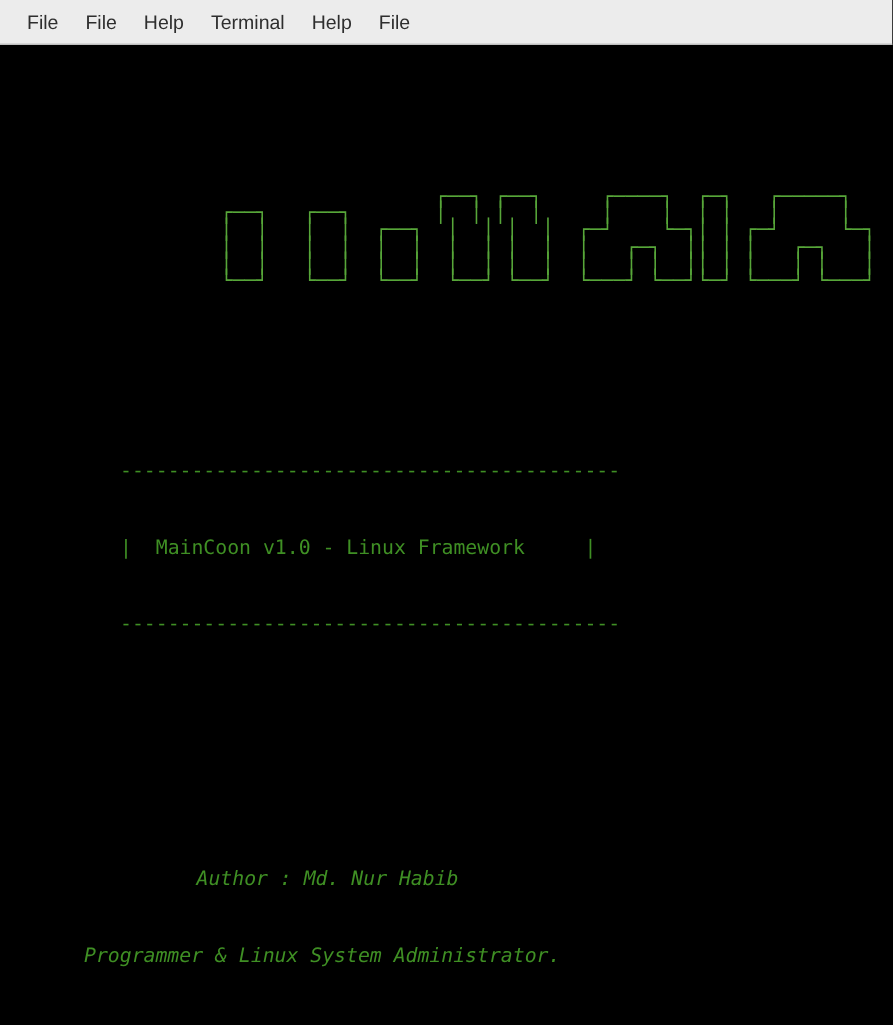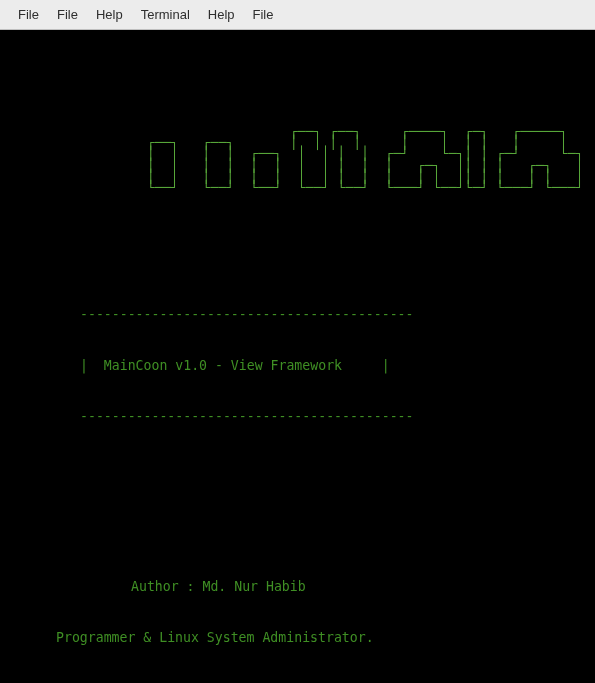--- a/index.html
+++ b/index.html
@@ -58,21 +58,21 @@
     padding-top: 28px;
     padding-left: 147px;
     white-space: pre;
   }
 
   
   #banner { padding-top: 11px; }
   #banner .tline { padding-left: 80px; }
 
   
-  #author { padding-top: 17px; }
+  #author { padding-top: 17px; font-style: italic; }
   #author .author-line   { padding-left: 131px; }
   #author .author-role   { padding-left: 56px; }
 </style>
 </head>
 <body>
 
 <div id="menubar">
     <div class="menu-item">File</div>
     <div class="menu-item">File</div>
     <div class="menu-item">Help</div>
@@ -87,21 +87,21 @@
   <div id="logo">                  ┌──┐ ┌──┐     ┌────┐  ┌─┐   ┌─────┐
 ┌──┐   ┌──┐       │  │ │  │     │    │  │ │   │     │
 │  │   │  │  ┌──┐  │  │ │  │  ┌─┘    └─┐│ │ ┌─┘     └─┐
 │  │   │  │  │  │  │  │ │  │  │   ┌─┐  ││ │ │   ┌─┐   │
 │  │   │  │  │  │  │  │ │  │  │   │ │  ││ │ │   │ │   │
 └──┘   └──┘  └──┘  └──┘ └──┘  └───┘ └──┘└─┘ └───┘ └───┘</div>
 
   
   <div id="banner">
     <div class="tline c-green">------------------------------------------</div>
-    <div class="tline c-green">|  MainCoon v1.0 - View Framework     |</div>
+    <div class="tline c-green">|  MainCoon v1.0 - Linux Framework     |</div>
     <div class="tline c-green">------------------------------------------</div>
   </div>
 
   
   <div id="author">
     <div class="tline c-green author-line">Author : Md. Nur Habib</div>
     <div class="tline c-green author-role">Programmer &amp; Linux System Administrator.</div>
   </div>
 
   

